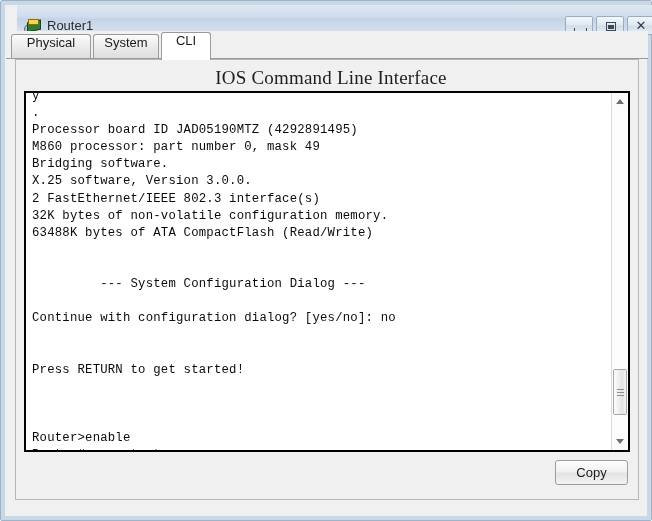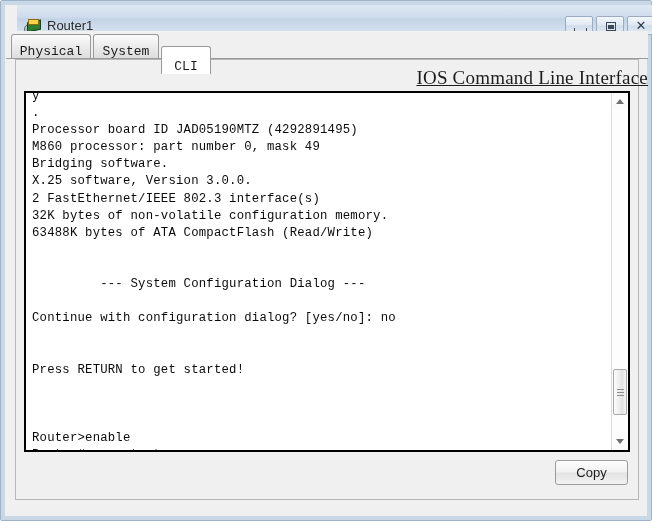--- a/index.html
+++ b/index.html
@@ -145,30 +145,29 @@
     top: 3px;
     height: 25px;
     box-sizing: border-box;
     border: 1px solid #9a9a9a;
     border-bottom: none;
     border-radius: 3px 3px 0 0;
     background: linear-gradient(to bottom, #fbfbfb 0%, #ebebeb 50%, #dcdcdc 100%);
     font-size: 13px;
     color: #1a1a1a;
     display: flex;
-    align-items: flex-end;
+    align-items: flex-start;
     justify-content: center;
     padding: 0 2px;
     white-space: nowrap;
-    font-family: Liberation Mono, monospace;
   }
   .tab.selected {
     background: #ffffff;
     border-color: #9a9a9a;
-    top: 15px;
+    top: 1px;
     height: 28px;
     z-index: 5;
   }
   .tab-physical { left: 5px; width: 80px; }
   .tab-config   { left: 87px; width: 66px; }
   .tab-cli      { left: 155px; width: 50px; }
 
   .tab-underline {
     position: absolute;
     left: 5px;
@@ -185,29 +184,28 @@
     top: 58px;
     width: 624px;
     height: 441px;
     box-sizing: border-box;
     border: 1px solid #b6b6b6;
     background: #f0f0f0;
   }
 
   .panel-title {
     position: absolute;
-    left: 10px;
+    left: 4px;
     top: 7px;
     width: 100%;
-    text-align: right;
+    text-align: center;
     font-family: "Liberation Serif", serif;
     font-size: 19px;
     color: #1d1d1d;
     letter-spacing: 0.2px;
-    text-decoration: underline;
   }
 
   
   .terminal-wrap {
     position: absolute;
     left: 8px;
     top: 31px;
     width: 606px;
     height: 361px;
     box-sizing: border-box;

